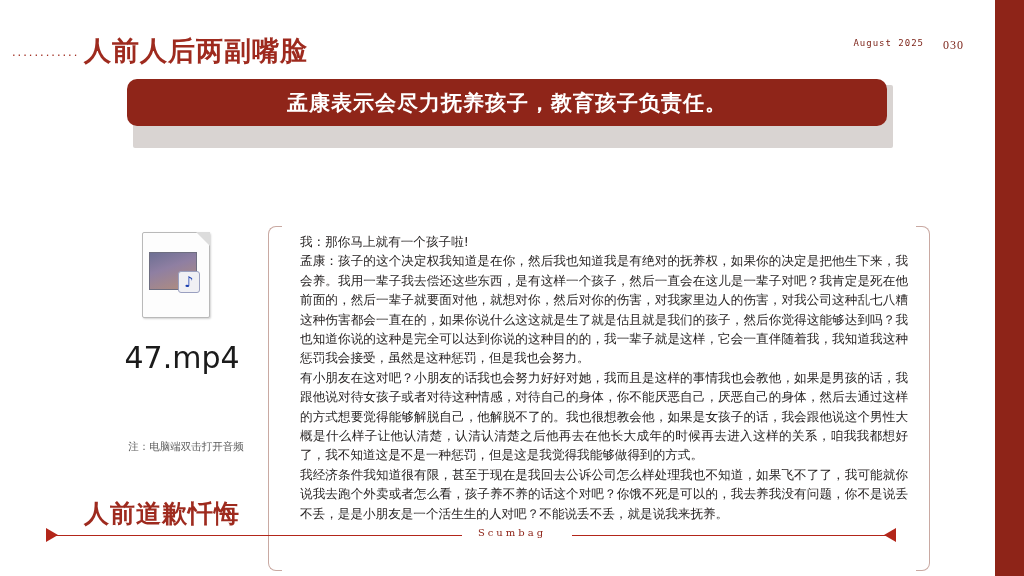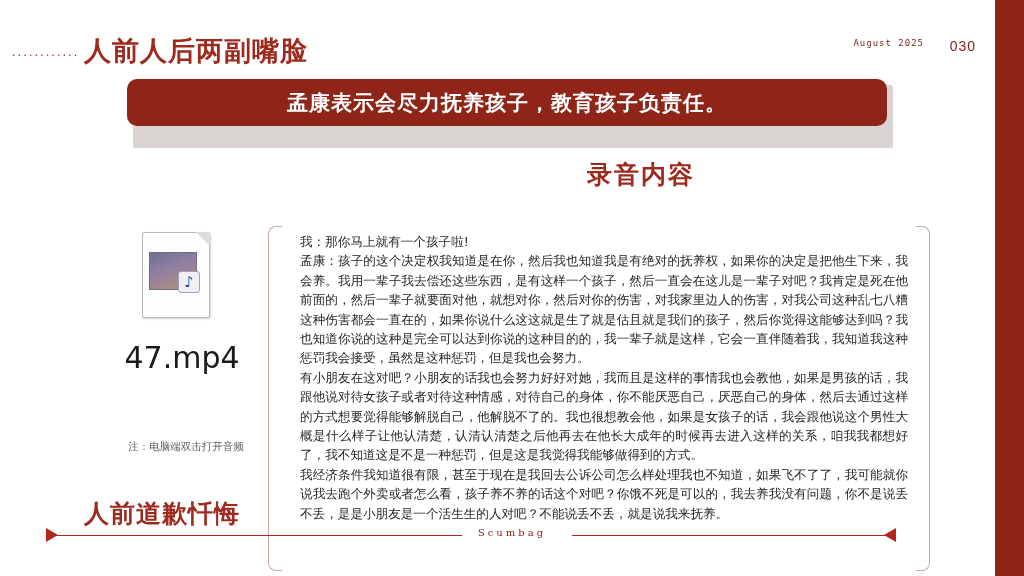--- a/index.html
+++ b/index.html
@@ -58,25 +58,25 @@
     position: absolute;
     right: 100px;
     top: 38px;
     font-size: 9px;
     color: #7a1f14;
     font-family: "DejaVu Sans Mono", monospace;
     letter-spacing: 1px;
   }
   .page-num {
     position: absolute;
-    right: 48px;
+    right: 60px;
     top: 38px;
-    font-size: 14px;
+    font-size: 12px;
     color: #7a1f14;
-    font-family: Liberation Sans, sans-serif;
+    font-family: Liberation Serif, serif;
     letter-spacing: 1px;
   }
   
   .banner-shadow {
     position: absolute;
     left: 133px;
     top: 85px;
     width: 760px;
     height: 63px;
     background: #d9d4d2;
@@ -290,21 +290,20 @@
   <div class="title-main">人前人后两副嘴脸</div>
 
   <div class="date-label">August 2025</div>
   <div class="page-num">030</div>
 
   <div class="banner-shadow"></div>
   <div class="banner">
     <span class="banner-text">孟康表示会尽力抚养孩子，教育孩子负责任。</span>
   </div>
 
-  <div class="record-heading">录音内容</div>
 
   <div class="transcript-wrap">
     <div class="bracket-left"></div>
     <div class="bracket-right"></div>
     <div class="transcript-text">我：那你马上就有一个孩子啦!
 孟康：孩子的这个决定权我知道是在你，然后我也知道我是有绝对的抚养权，如果你的决定是把他生下来，我会养。我用一辈子我去偿还这些东西，是有这样一个孩子，然后一直会在这儿是一辈子对吧？我肯定是死在他前面的，然后一辈子就要面对他，就想对你，然后对你的伤害，对我家里边人的伤害，对我公司这种乱七八糟这种伤害都会一直在的，如果你说什么这这就是生了就是估且就是我们的孩子，然后你觉得这能够达到吗？我也知道你说的这种是完全可以达到你说的这种目的的，我一辈子就是这样，它会一直伴随着我，我知道我这种惩罚我会接受，虽然是这种惩罚，但是我也会努力。
 有小朋友在这对吧？小朋友的话我也会努力好好对她，我而且是这样的事情我也会教他，如果是男孩的话，我跟他说对待女孩子或者对待这种情感，对待自己的身体，你不能厌恶自己，厌恶自己的身体，然后去通过这样的方式想要觉得能够解脱自己，他解脱不了的。我也很想教会他，如果是女孩子的话，我会跟他说这个男性大概是什么样子让他认清楚，认清认清楚之后他再去在他长大成年的时候再去进入这样的关系，咱我我都想好了，我不知道这是不是一种惩罚，但是这是我觉得我能够做得到的方式。
 我经济条件我知道很有限，甚至于现在是我回去公诉公司怎么样处理我也不知道，如果飞不了了，我可能就你说我去跑个外卖或者怎么看，孩子养不养的话这个对吧？你饿不死是可以的，我去养我没有问题，你不是说丢不丢，是是小朋友是一个活生生的人对吧？不能说丢不丢，就是说我来抚养。</div>
   </div>
 

